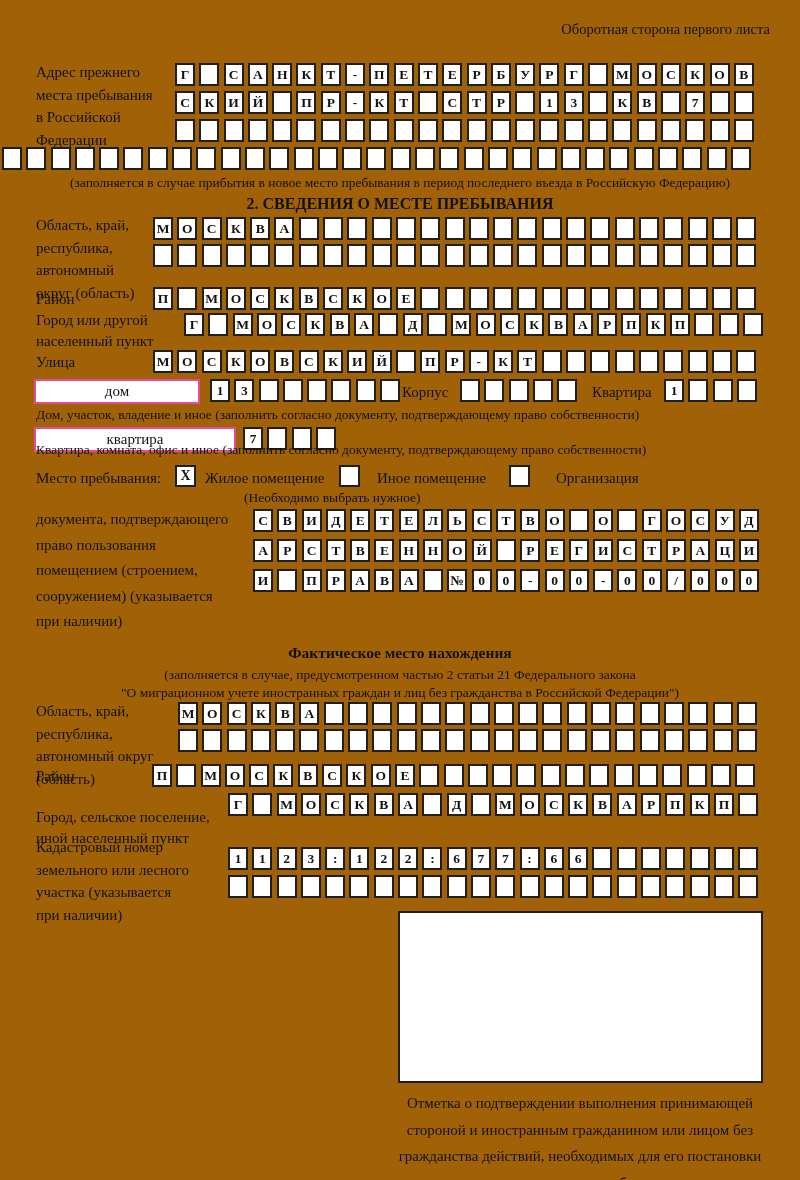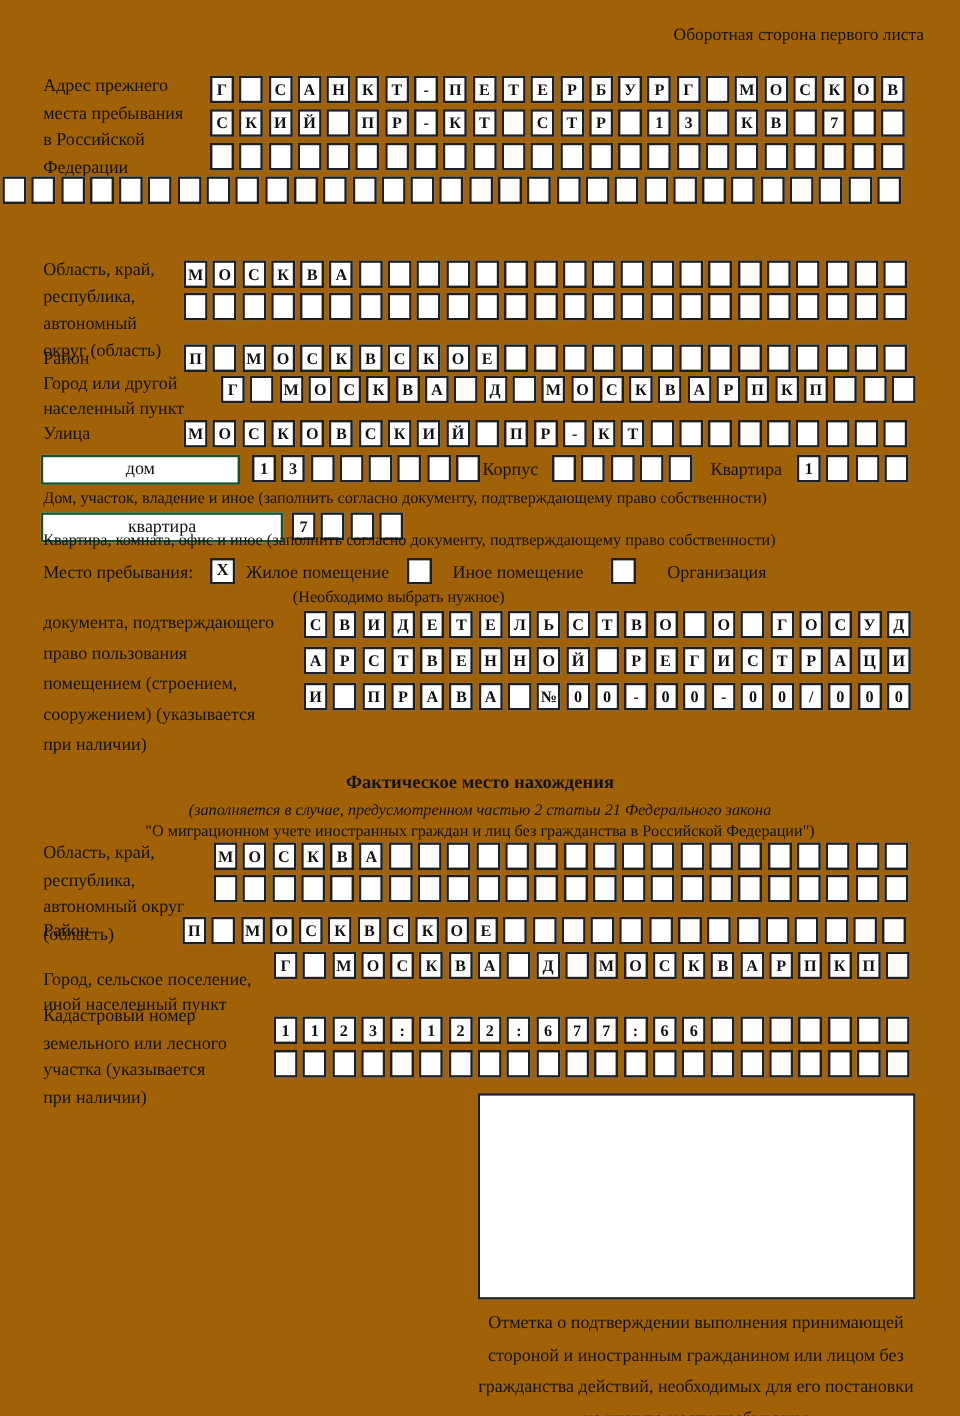--- a/index.html
+++ b/index.html
@@ -8,21 +8,21 @@
   .abs{position:absolute;}
   .cellrow{position:absolute;display:flex;gap:4.3px;}
   .cell{width:20px;height:23px;flex:0 0 20px;border:2px solid #1f1f1f;background:#fff;
         display:flex;align-items:center;justify-content:center;
         font-size:13.5px;font-weight:bold;box-sizing:border-box;line-height:1;}
   .lbl{font-size:15px;line-height:22.5px;white-space:nowrap;}
   .lbl2{font-size:15px;line-height:21px;white-space:nowrap;}
   .cap{font-size:13.5px;white-space:nowrap;}
   .center{left:0;width:800px;text-align:center;}
   .bold{font-weight:bold;}
-  .widebox{position:absolute;border:2px solid #14532d;background:#fff;box-sizing:border-box;
+  .widebox{position:absolute;border:2px solid #ec4899;background:#fff;box-sizing:border-box;
            display:flex;align-items:center;justify-content:center;font-size:15px;height:25px;}
   .chk{position:absolute;width:21px;height:22px;border:2px solid #1f1f1f;background:#fff;
        box-sizing:border-box;display:flex;align-items:center;justify-content:center;
        font-size:14px;font-weight:bold;}
   .stamp{position:absolute;border:2px solid #1f1f1f;background:#fff;box-sizing:border-box;}
   .capstack{position:absolute;text-align:center;font-size:15px;line-height:26.5px;}
 </style>
 </head>
 <body>
 
@@ -140,21 +140,23 @@
       <div class="cell"></div>
       <div class="cell"></div>
       <div class="cell"></div>
       <div class="cell"></div>
       <div class="cell"></div>
       <div class="cell"></div>
       <div class="cell"></div>
       <div class="cell"></div>
       <div class="cell"></div>
     </div>
-
+  <div class="abs cap center" style="top:175px;">(заполняется в случае прибытия в новое место пребывания в период последнего въезда в Российскую Федерацию)</div>
+
+  <div class="abs center bold" style="top:195px;font-size:16px;">2. СВЕДЕНИЯ О МЕСТЕ ПРЕБЫВАНИЯ</div>
 
   <div class="abs lbl" style="left:36px;top:214px;">
     <div>Область, край,</div>
     <div>республика,</div>
     <div>автономный</div>
     <div>округ (область)</div>
   </div>
   <div class="cellrow" style="left:153px;top:217px;">
       <div class="cell">М</div>
       <div class="cell">О</div>
@@ -416,21 +418,21 @@
       <div class="cell">-</div>
       <div class="cell">0</div>
       <div class="cell">0</div>
       <div class="cell">/</div>
       <div class="cell">0</div>
       <div class="cell">0</div>
       <div class="cell">0</div>
     </div>
 
   <div class="abs center bold" style="top:644px;font-size:15.5px;text-align:center;">Фактическое место нахождения</div>
-  <div class="abs cap center" style="top:667px;font-style:italic;">(заполняется в случае, предусмотренном частью 2 статьи 21 Федерального закона</div>
+  <div class="abs cap center" style="top:667px;">(заполняется в случае, предусмотренном частью 2 статьи 21 Федерального закона</div>
   <div class="abs cap center" style="top:685px;">"О миграционном учете иностранных граждан и лиц без гражданства в Российской Федерации")</div>
 
   <div class="abs lbl" style="left:36px;top:700px;">
     <div>Область, край,</div>
     <div>республика,</div>
     <div>автономный округ</div>
     <div>(область)</div>
   </div>
   <div class="cellrow" style="left:178px;top:702px;">
       <div class="cell">М</div>

